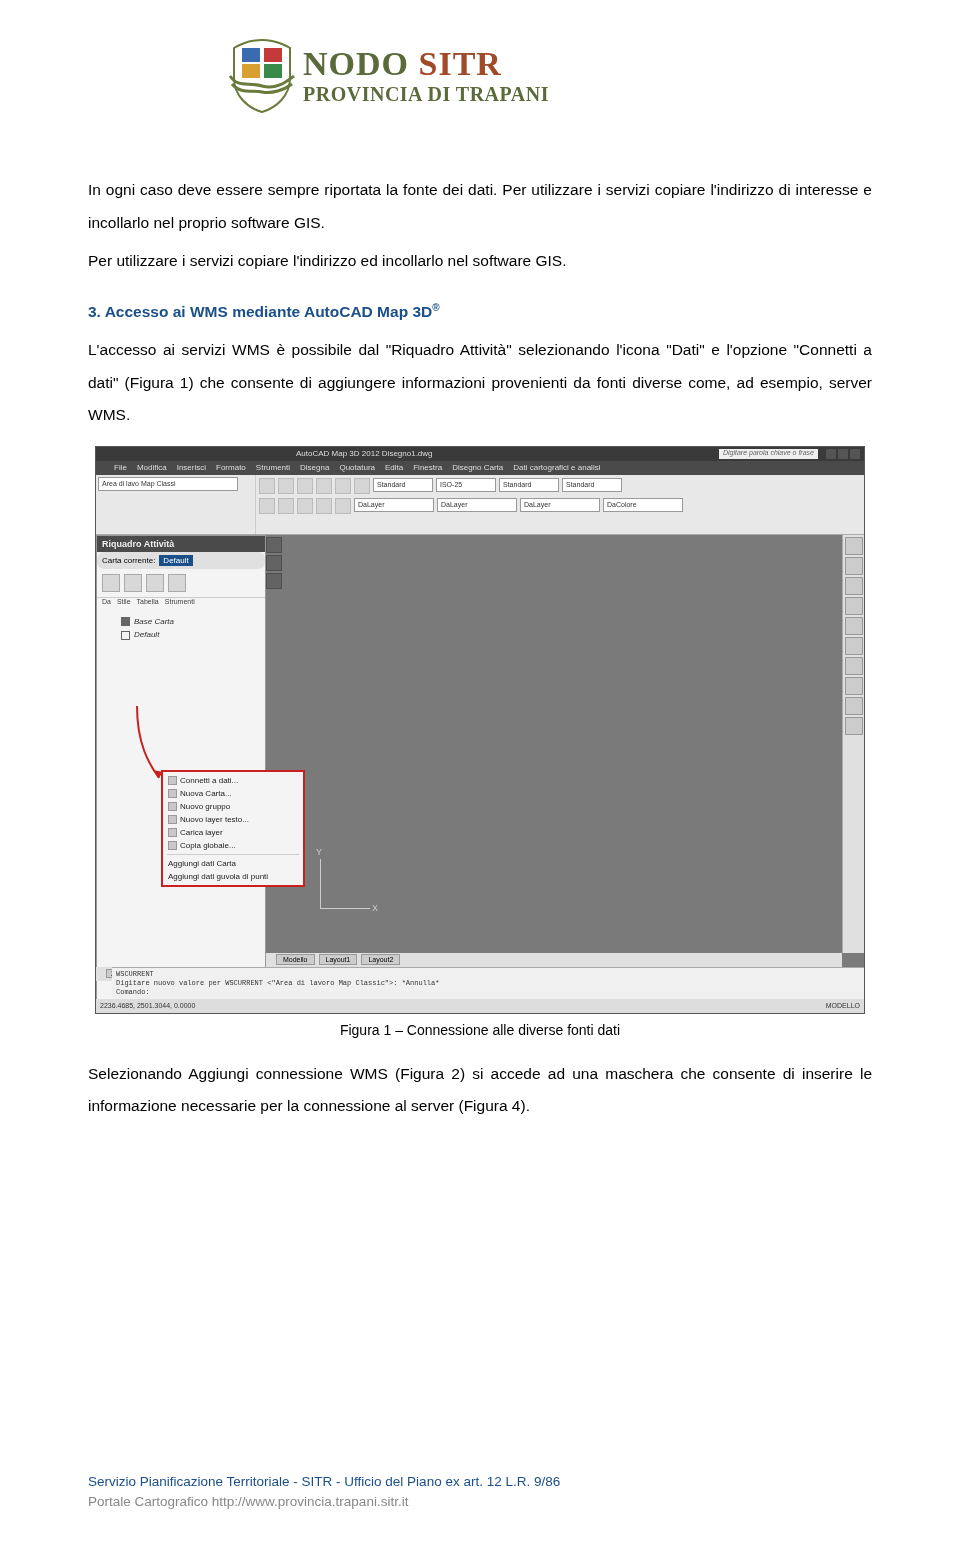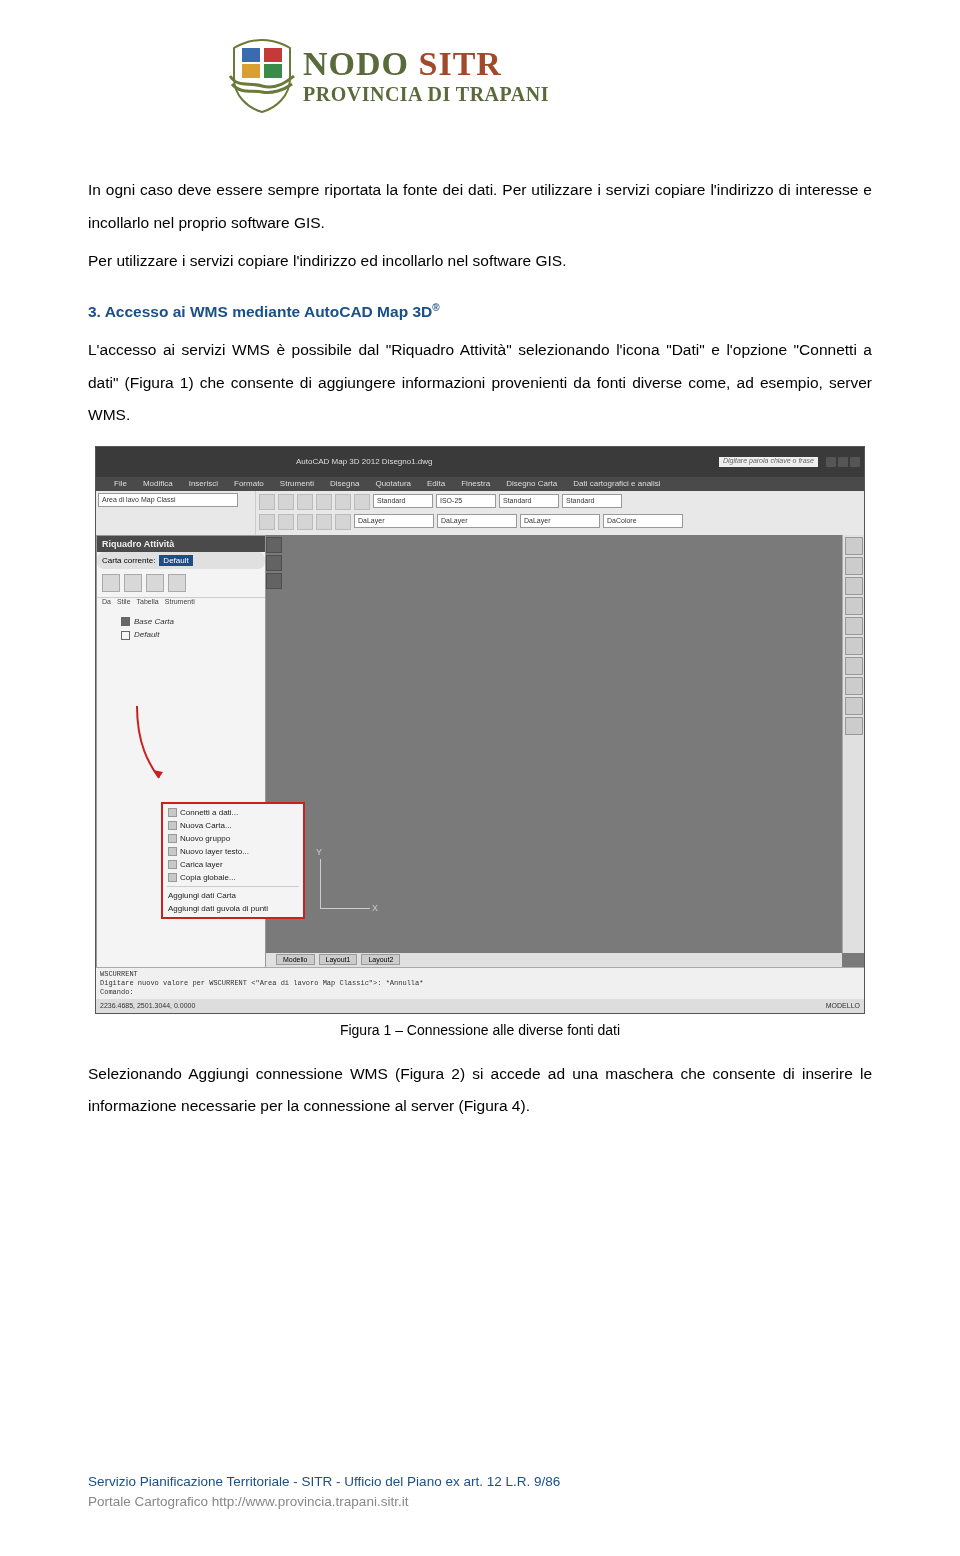--- a/index.html
+++ b/index.html
@@ -59,37 +59,37 @@
   .screenshot-box {
     margin: 14px auto 8px auto;
     width: 770px;
     height: 568px;
     background: #7a7a7a;
     position: relative;
     border: 1px solid #555;
     overflow: hidden;
   }
   .sb-titlebar {
-    height: 30px;
+    height: 14px;
     background: #3a3a3a;
     color: #ddd;
     font-size: 8px;
     display: flex;
     align-items: center;
     padding-left: 200px;
     justify-content: space-between;
   }
   .sb-titlebar-right { display: flex; gap: 2px; padding-right: 4px; }
   .sb-tbrbtn { width: 10px; height: 10px; background: #555; border-radius: 1px; }
   .sb-search { background: #eee; color: #666; font-size: 7px; padding: 0 4px; margin-right: 6px; font-style: italic; }
   .sb-menubar {
     height: 14px;
     background: #4a4a4a;
     display: flex;
-    gap: 16px;
+    gap: 10px;
     padding-left: 18px;
     font-size: 8px;
     color: #ddd;
     align-items: center;
   }
   .sb-ribbon {
     height: 60px;
     background: #e8e8e8;
     border-bottom: 1px solid #aaa;
     display: flex;
@@ -136,21 +136,20 @@
     position: absolute;
     left: 64px;
     top: 234px;
     width: 144px;
     background: #f4f4f4;
     border: 2px solid #c92020;
     font-size: 8px;
     color: #222;
     padding: 2px 0;
     z-index: 5;
-    margin-top: 32px;
   }
   .sb-context .ci { padding: 2px 5px; display: flex; align-items: center; gap: 3px; }
   .sb-context .sep { height: 1px; background: #ccc; margin: 2px 4px; }
   .sb-context .ci .mi { width: 9px; height: 9px; background: #c8c8c8; border: 1px solid #999; }
   .sb-canvas {
     position: absolute;
     left: 170px;
     top: 88px;
     right: 22px;
     bottom: 60px;
@@ -202,21 +201,21 @@
     background: #e0e0e0;
     display: flex;
     font-size: 7px;
     align-items: center;
     padding-left: 10px;
     gap: 4px;
   }
   .sb-tabs .tab { background: #ccc; padding: 1px 6px; border: 1px solid #999; }
   .sb-cmdrow {
     position: absolute;
-    left: 0; right: 0; bottom: 14px;
+    left: 16px; right: 0; bottom: 14px;
     height: 32px;
     background: #f0f0f0;
     border-top: 1px solid #aaa;
     font-size: 7px;
     color: #333;
     padding: 2px 4px;
     font-family: "Courier New", monospace;
     line-height: 1.3;
   }
   .sb-cmdrow2 {

